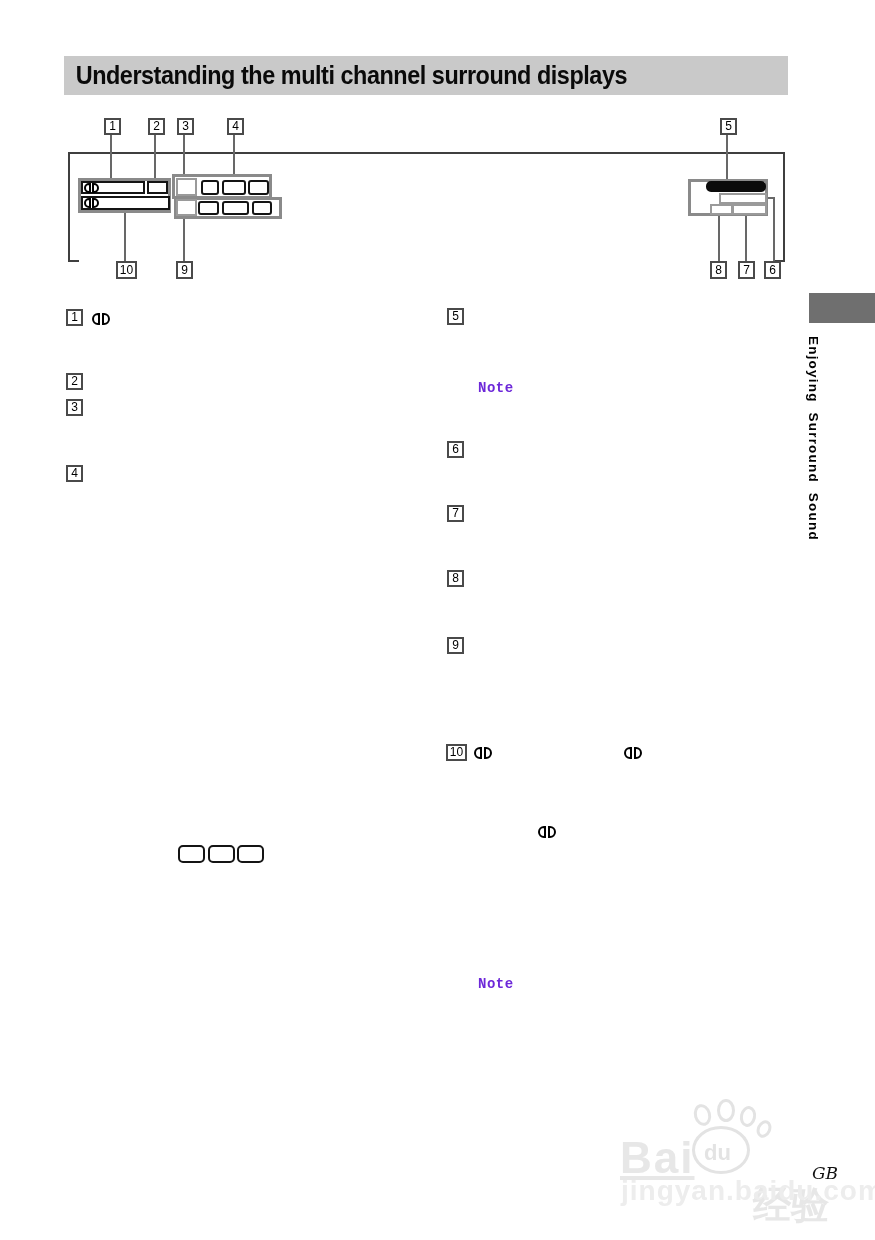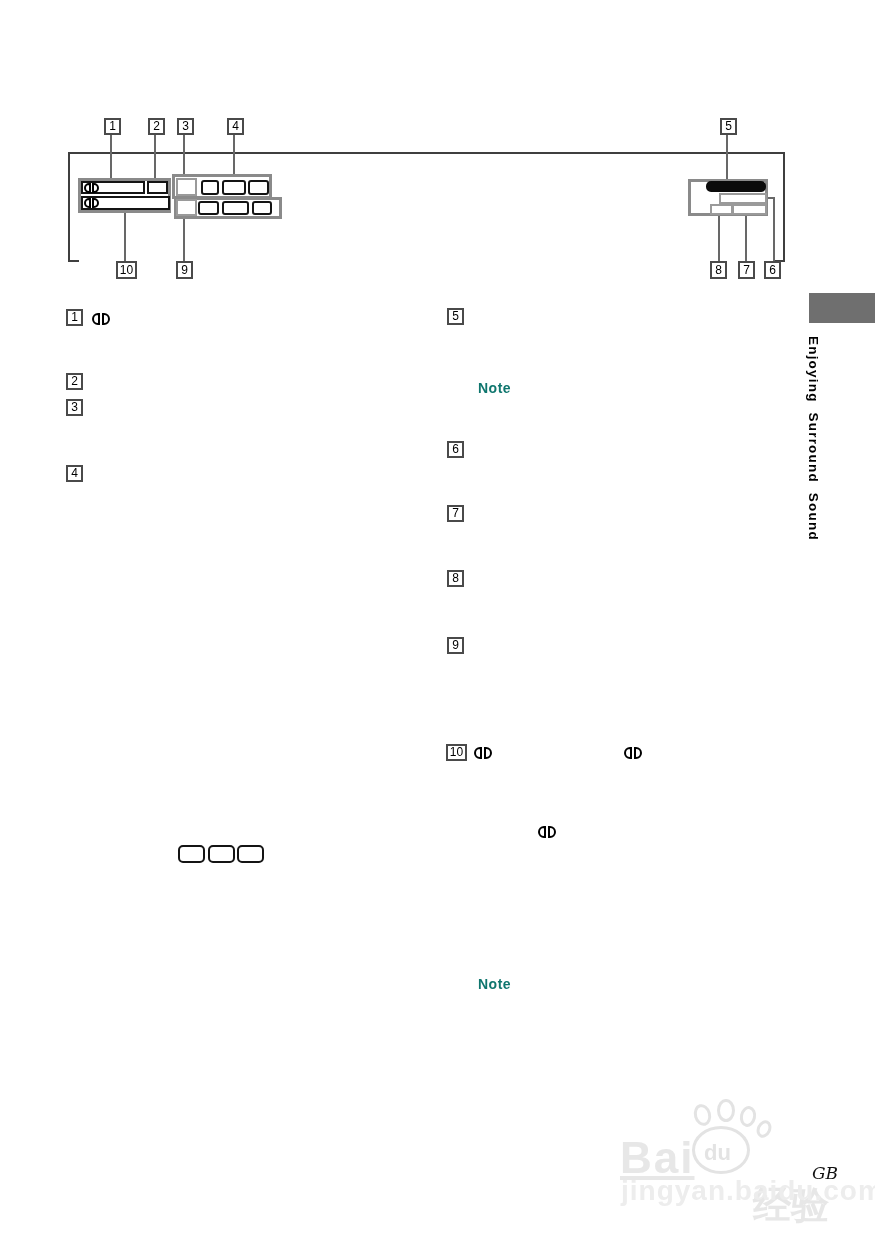--- a/index.html
+++ b/index.html
@@ -35,21 +35,21 @@
   .gcell  { position:absolute; background:#fff; border:2px solid #9a9a9a; }
   .pill   { position:absolute; background:#0b0b0b; border-radius:5px; }
 
   .ddpair { position:absolute; display:flex; gap:2px; }
   .dd { width:8px; height:12px; background:#fff; border:2.5px solid #000; }
   .dd.l { border-radius:7px 0 0 7px; }
   .dd.r { border-radius:0 7px 7px 0; }
   .ddpair.sm .dd { width:7px; height:10px; border-width:2px; }
   .ddpair.sm { gap:1px; }
 
-  .note { position:absolute; font-size:14px; font-weight:bold; color:#0f766e; letter-spacing:.5px; }
+  .note { position:absolute; font-size:14px; font-weight:bold; color:#6d28d9; letter-spacing:.5px;font-family:Liberation Mono, monospace; }
 
   .rbox { position:absolute; width:27px; height:18px; border:2px solid #141414; border-radius:5px; background:#fff; }
 
   
   .chapter-tab { position:absolute; left:809px; top:293px; width:66px; height:30px; background:#6f6f6f; }
   .chapter-vtext { position:absolute; left:806px; top:336px; height:240px;
     writing-mode:vertical-rl; font-size:13.5px; font-weight:bold; color:#000;
     letter-spacing:1.2px; word-spacing:5px; white-space:nowrap; }
 
   
@@ -61,20 +61,23 @@
   .wm-cn  { left:753px; top:1132px; font-size:38px;margin-top:48px; }
   .wm-site{ left:621px; top:1175px; font-size:28px; color:#ededed; letter-spacing:1px; }
   .paw-part { position:absolute; background:#fff; border:3px solid #e3e3e3; border-radius:50%; z-index:1; }
   .wm-du { position:absolute; left:704px; top:1140px; font-size:22px; font-weight:bold; color:#e3e3e3; z-index:2; }
 </style>
 </head>
 <body>
 
 <div id="page">
 
+  <div class="title-bar">
+    <h1>Understanding the multi channel surround displays</h1>
+  </div>
 
   <div class="panel-outline"></div>
   <div class="stub" style="left:68px; top:260px; width:11px;"></div>
   <div class="stub" style="left:774px; top:260px; width:11px;"></div>
 
   <div class="vline" style="left:110px; top:135px; height:47px;"></div>
   <div class="vline" style="left:154px; top:135px; height:46px;"></div>
   <div class="vline" style="left:183px; top:135px; height:43px;"></div>
   <div class="vline" style="left:233px; top:135px; height:45px;"></div>
   <div class="vline" style="left:726px; top:135px; height:47px;"></div>

